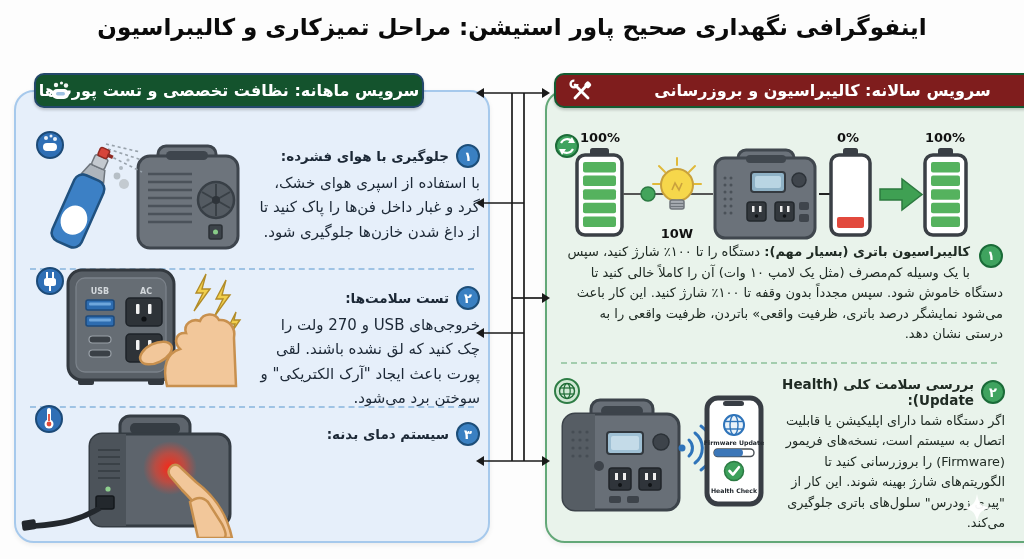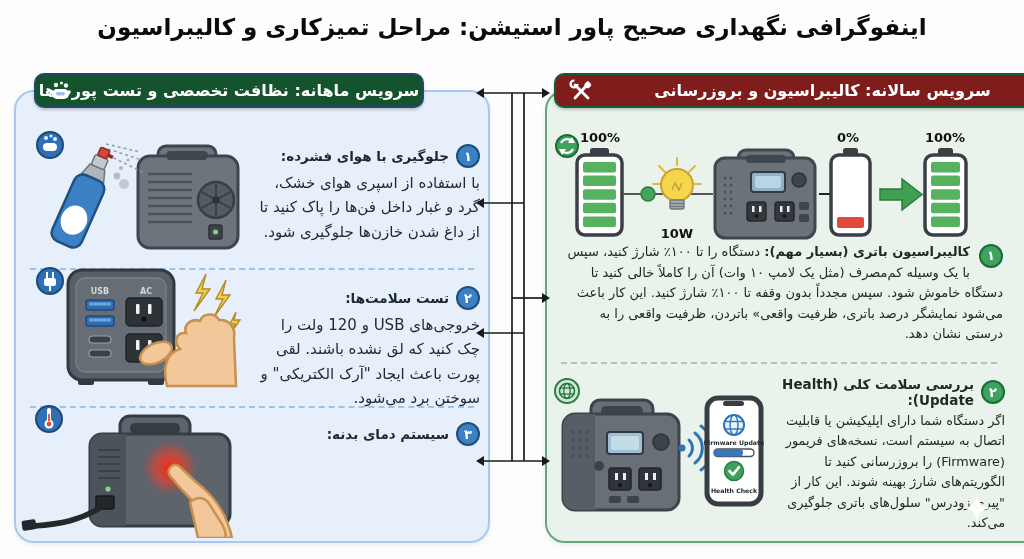--- a/index.html
+++ b/index.html
@@ -163,21 +163,21 @@
       <ellipse cx="136" cy="99" rx="17" ry="9.5" transform="rotate(-26 136 99)" fill="#f2c79a" stroke="#c8904e" stroke-width="2.5"></ellipse>
       <path d="M147,132 C142,112 147,99 160,95 C153,88 156,78 166,79 C163,70 172,64 180,67 C183,59 195,58 199,66 C209,65 216,74 214,84 L216,132 Z" fill="#f2c79a" stroke="#c8904e" stroke-width="2.5"></path>
     </g>
   </svg>
 
   <div class="litem" style="top:194px;">
     <div class="item-head">
       <span class="badge badge-blue">۲</span>
       <span>تست سلامت‌ها:</span>
     </div>
-    <div class="item-body">خروجی‌های USB و 120 ولت را چک کنید که لق نشده باشند. لقی پورت باعث ایجاد "آرک الکتریکی" و سوختن برد می‌شود.</div>
+    <div class="item-body">خروجی‌های USB و 270 ولت را چک کنید که لق نشده باشند. لقی پورت باعث ایجاد "آرک الکتریکی" و سوختن برد می‌شود.</div>
   </div>
 
   <div class="sep-left" style="top:314px;"></div>
 
   <svg class="illus" style="left:4px; top:302px;" width="236" height="144" viewBox="0 0 236 144">
     <defs>
       <radialGradient id="glow" cx="50%" cy="50%" r="50%">
         <stop offset="0%" stop-color="#ff2413" stop-opacity=".95"></stop>
         <stop offset="55%" stop-color="#ff3b24" stop-opacity=".55"></stop>
         <stop offset="100%" stop-color="#ff3b24" stop-opacity="0"></stop>

